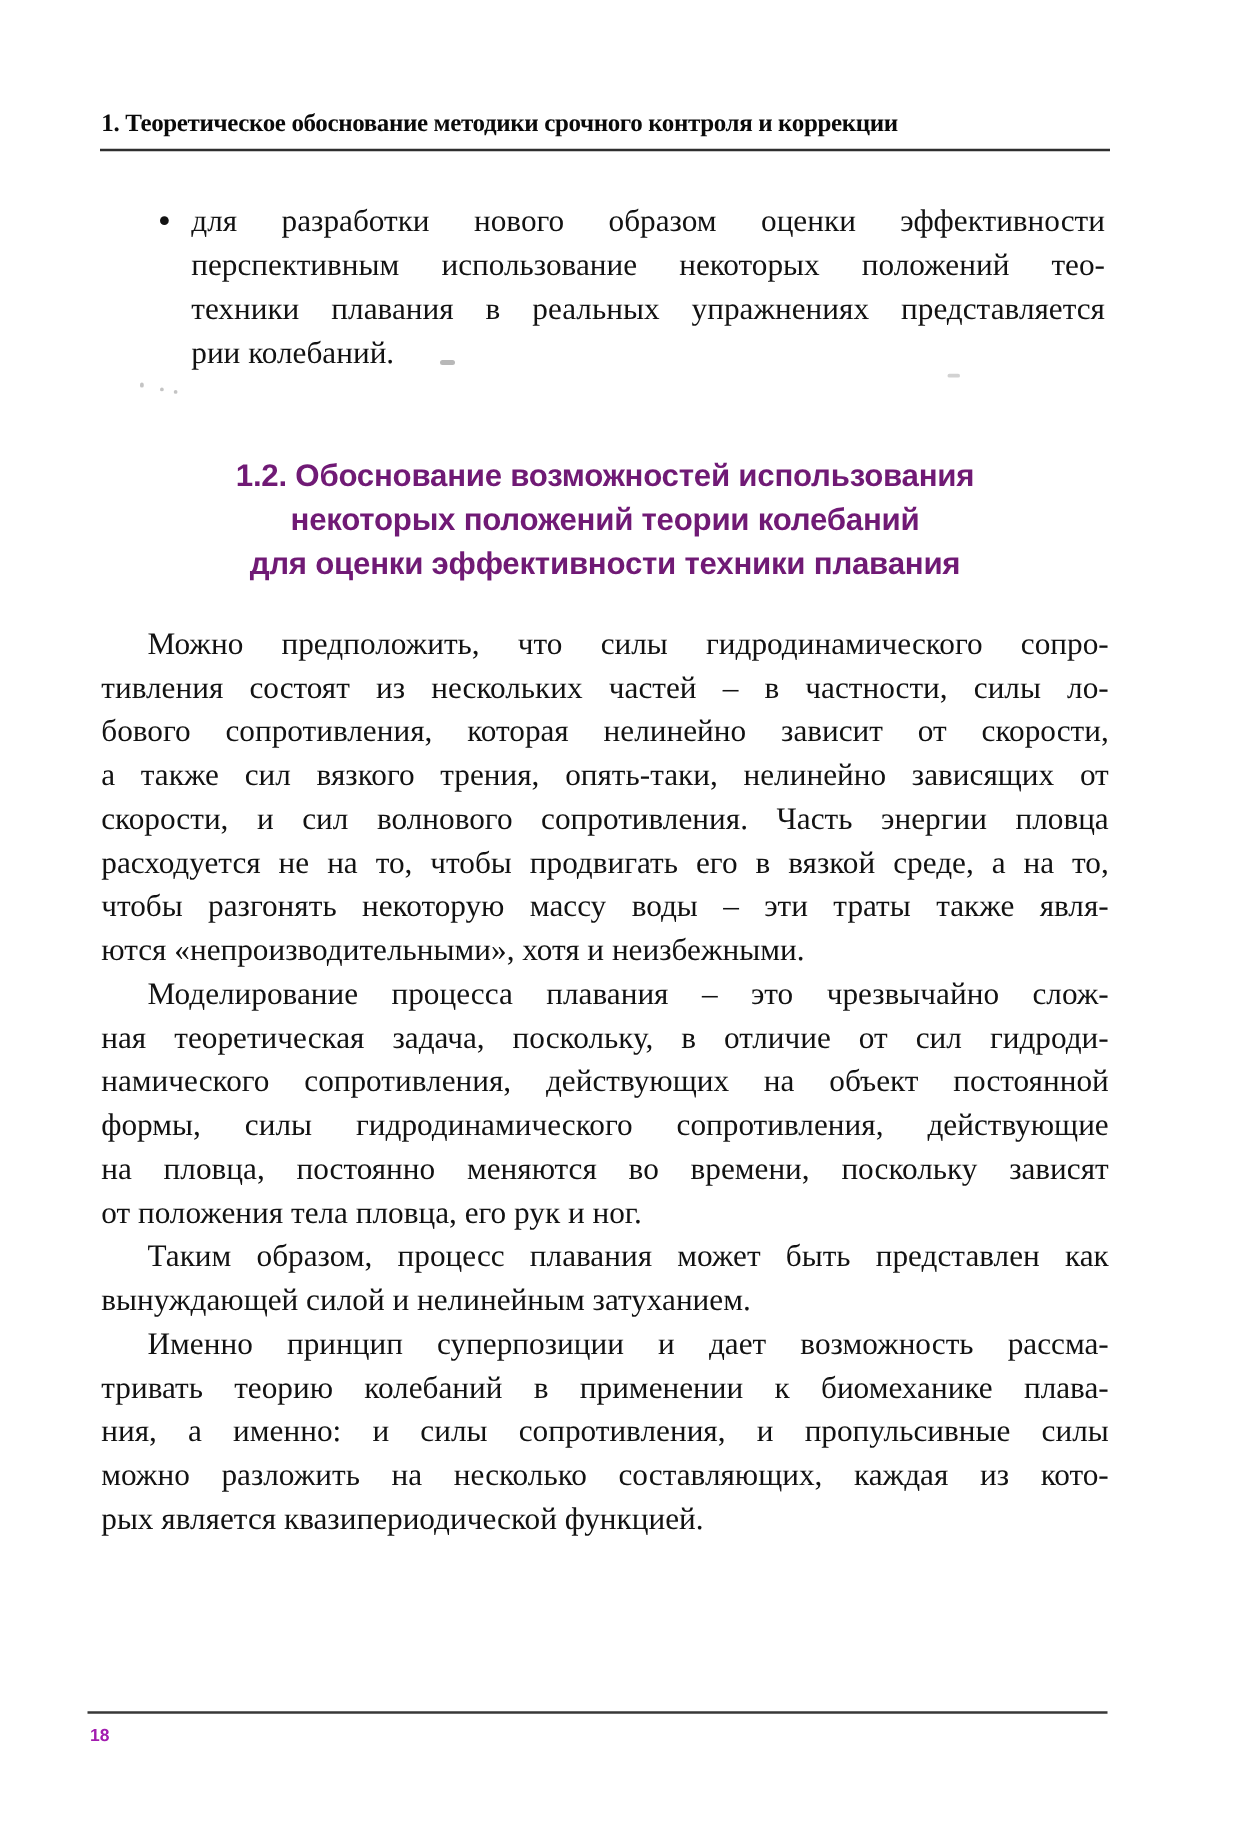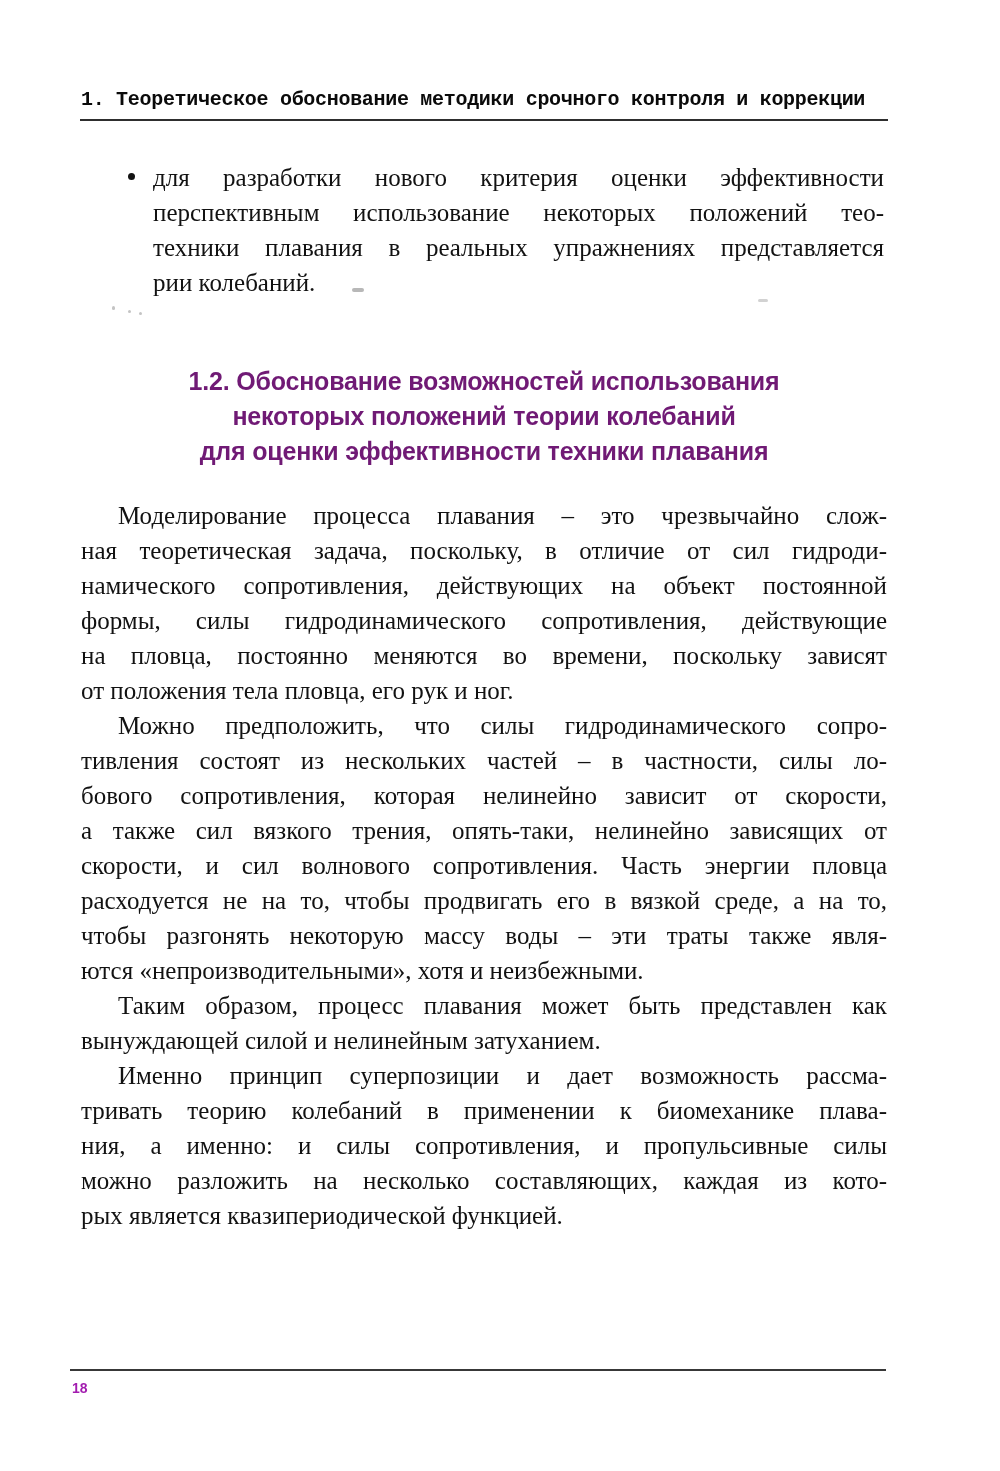--- a/index.html
+++ b/index.html
@@ -5,21 +5,21 @@
   html, body { margin:0; padding:0; }
   body {
     width:1000px; height:1471px;
     background:#ffffff;
     position:relative;
     font-family:"Liberation Serif", serif;
     overflow:hidden;
   }
   .running-head {
     position:absolute; left:81px; top:88px; width:812px;
-    font-family:Liberation Mono, monospace;
+    font-family:Liberation Serif, serif;
     font-weight:bold; font-size:20px; letter-spacing:-0.3px;
     color:#0a0a0a; white-space:nowrap;
   }
   .head-rule {
     position:absolute; left:80px; top:119px; width:808px; height:2px;
     background:#2e2e2e;
   }
   .bullet-block { position:absolute; left:127px; top:160px; width:757px; }
   .bullet-marker {
     position:absolute; left:1px; top:13px; width:7px; height:7px;
@@ -64,51 +64,51 @@
 
 <div class="speck s1"></div>
 <div class="speck s2"></div>
 <div class="speck s3"></div>
 <div class="speck s4"></div>
 <div class="speck s5"></div>
 
 <div class="bullet-block">
   <span class="bullet-marker"></span>
   <div class="bullet-lines">
-    <div class="line">для разработки нового критерия оценки эффективности</div>
+    <div class="line">для разработки нового образом оценки эффективности</div>
     <div class="line">перспективным использование некоторых положений тео-</div>
     <div class="line">техники плавания в реальных упражнениях представляется</div>
     <div class="line last">рии колебаний.</div>
   </div>
 </div>
 
 <div class="section-heading">
   <div>1.2. Обоснование возможностей использования</div>
   <div>некоторых положений теории колебаний</div>
   <div>для оценки эффективности техники плавания</div>
 </div>
 
 <div class="body-text">
   <div>
-    <div class="line indent">Моделирование процесса плавания – это чрезвычайно слож-</div>
-    <div class="line">ная теоретическая задача, поскольку, в отличие от сил гидроди-</div>
-    <div class="line">намического сопротивления, действующих на объект постоянной</div>
-    <div class="line">формы, силы гидродинамического сопротивления, действующие</div>
-    <div class="line">на пловца, постоянно меняются во времени, поскольку зависят</div>
-    <div class="line last">от положения тела пловца, его рук и ног.</div>
-  </div>
-  <div>
     <div class="line indent">Можно предположить, что силы гидродинамического сопро-</div>
     <div class="line">тивления состоят из нескольких частей – в частности, силы ло-</div>
     <div class="line">бового сопротивления, которая нелинейно зависит от скорости,</div>
     <div class="line">а также сил вязкого трения, опять-таки, нелинейно зависящих от</div>
     <div class="line">скорости, и сил волнового сопротивления. Часть энергии пловца</div>
     <div class="line">расходуется не на то, чтобы продвигать его в вязкой среде, а на то,</div>
     <div class="line">чтобы разгонять некоторую массу воды – эти траты также явля-</div>
     <div class="line last">ются «непроизводительными», хотя и неизбежными.</div>
+  </div>
+  <div>
+    <div class="line indent">Моделирование процесса плавания – это чрезвычайно слож-</div>
+    <div class="line">ная теоретическая задача, поскольку, в отличие от сил гидроди-</div>
+    <div class="line">намического сопротивления, действующих на объект постоянной</div>
+    <div class="line">формы, силы гидродинамического сопротивления, действующие</div>
+    <div class="line">на пловца, постоянно меняются во времени, поскольку зависят</div>
+    <div class="line last">от положения тела пловца, его рук и ног.</div>
   </div>
   <div>
     <div class="line indent">Таким образом, процесс плавания может быть представлен как</div>
     <div class="line last">вынуждающей силой и нелинейным затуханием.</div>
   </div>
   <div>
     <div class="line indent">Именно принцип суперпозиции и дает возможность рассма-</div>
     <div class="line">тривать теорию колебаний в применении к биомеханике плава-</div>
     <div class="line">ния, а именно: и силы сопротивления, и пропульсивные силы</div>
     <div class="line">можно разложить на несколько составляющих, каждая из кото-</div>

